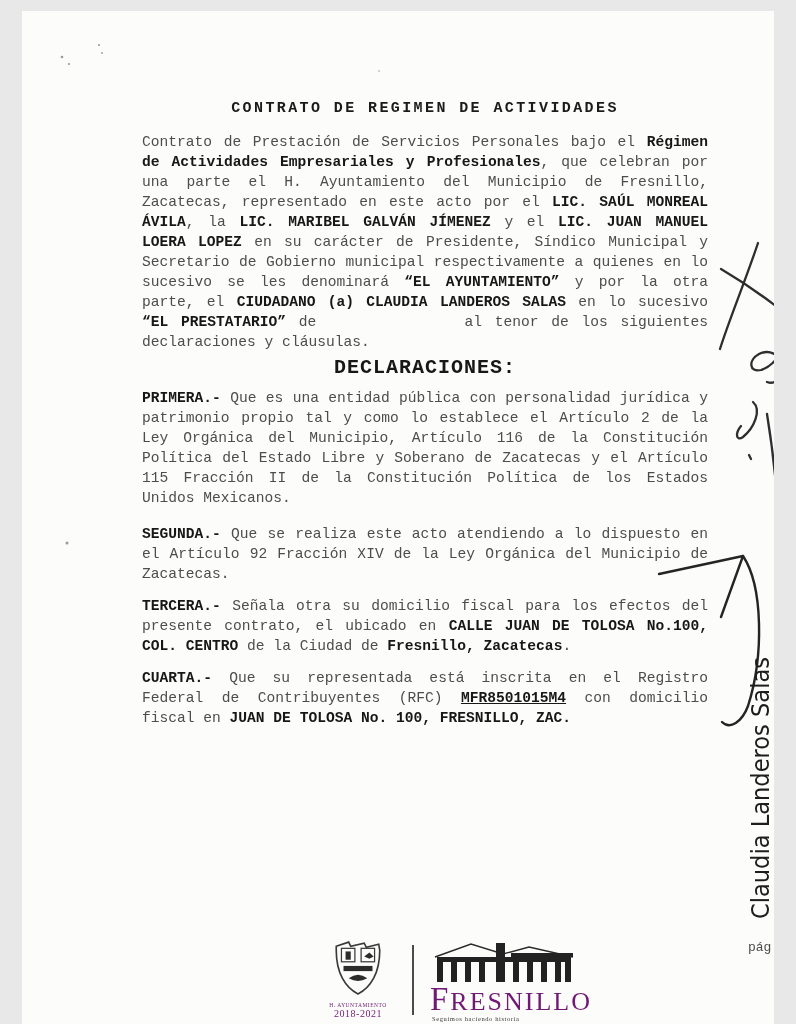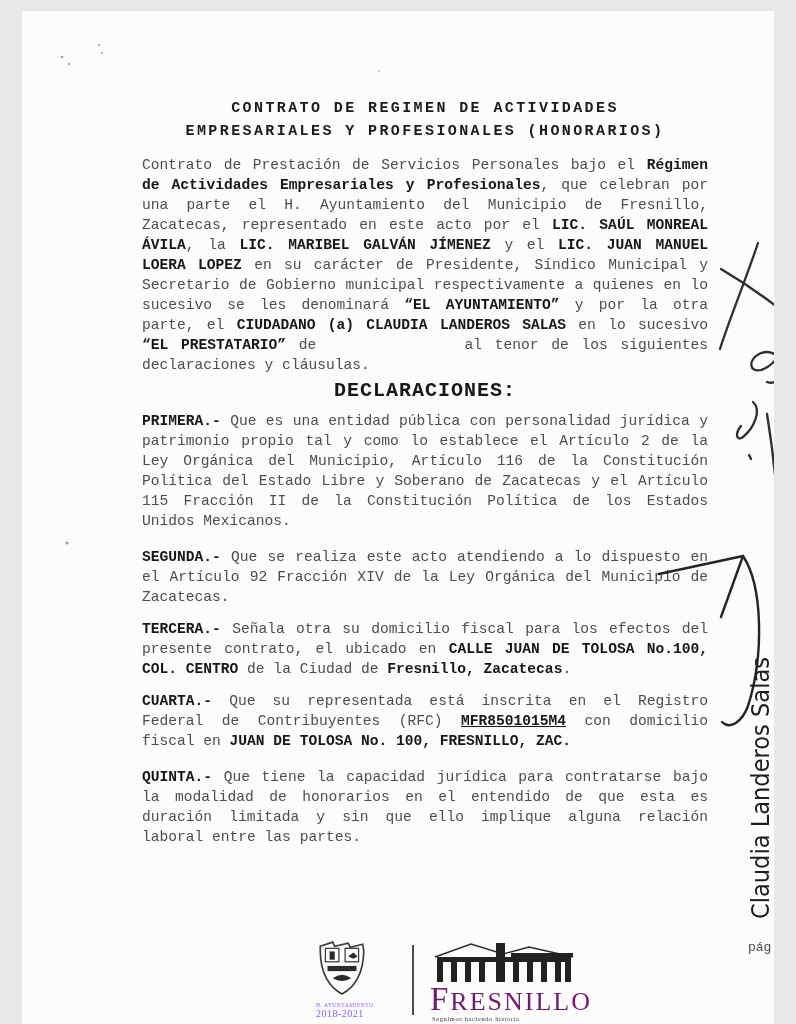--- a/index.html
+++ b/index.html
@@ -26,22 +26,22 @@
   }
   .bullet-head{
     font-size:14.6px;line-height:20px;margin:0 0 14px 26px;color:#171717;
   }
   .bullet-head .arrow{font-weight:normal;margin-right:8px;color:#222;}
   .clause-6{margin-bottom:16px;}
   .u{text-decoration:underline;}
   .blank-gap{display:inline-block;width:148px;}
   .overlay{position:absolute;left:0;top:0;pointer-events:none;}
   .footer{position:absolute;left:0;top:926px;width:796px;height:98px;}
-  .crest{position:absolute;left:294px;top:2px;width:84px;
-    font-family:"Liberation Serif",serif;color:#8b5cf6;}
+  .crest{position:absolute;left:294px;top:2px;width:84px;text-align:center;
+    font-family:"Liberation Serif",serif;color:#701a75;}
   .crest-cap1{font-size:5.5px;letter-spacing:.5px;margin-top:1px;}
   .crest-cap2{font-size:10px;letter-spacing:.5px;}
   .footer-divider{position:absolute;left:390px;top:8px;width:2px;height:70px;background:#4a4a4a;}
   .fres{position:absolute;left:404px;top:4px;width:156px;text-align:center;color:#1f1f1f;}
   .fres-word{
     font-family:"Liberation Serif",serif;font-size:26px;line-height:26px;
     letter-spacing:2px;color:#701a75;margin-top:-2px;text-align:left;padding-left:4px;
   }
   .fres-word::first-letter{font-size:33px;}
   .fres-tag{font-family:"Liberation Serif",serif;font-size:6.5px;letter-spacing:.6px;
@@ -53,38 +53,36 @@
 </style>
 </head>
 <body>
 
 <div class="page">
 
   <div class="doc">
 
     <h1 class="title">
       <span>CONTRATO DE REGIMEN DE ACTIVIDADES</span><br>
-      <span>EMPRESARIALES Y PROFESIONALES (HONORARIOS)</span>
     </h1>
 
     <p class="para intro"><span>Contrato de Prestación de Servicios Personales bajo el </span><b>Régimen de Actividades Empresariales y Profesionales</b><span>, que celebran por una parte el H. Ayuntamiento del Municipio de Fresnillo, Zacatecas, representado en este acto por el </span><b>LIC. SAÚL MONREAL ÁVILA</b><span>, la </span><b>LIC. MARIBEL GALVÁN JÍMENEZ</b><span> y el </span><b>LIC. JUAN MANUEL LOERA LOPEZ</b><span> en su carácter de Presidente, Síndico Municipal y Secretario de Gobierno municipal respectivamente a quienes en lo sucesivo se les denominará </span><b>“EL AYUNTAMIENTO”</b><span> y por la otra parte, el </span><b>CIUDADANO (a) CLAUDIA LANDEROS SALAS</b><span> en lo sucesivo </span><b>“EL PRESTATARIO”</b><span> de</span><span class="blank-gap"></span><span>al tenor de los siguientes declaraciones y cláusulas.</span></p>
 
     <div class="center-head">DECLARACIONES:</div>
 
 
     <p class="para clause-6"><b>PRIMERA.-</b><span> Que es una entidad pública con personalidad jurídica y patrimonio propio tal y como lo establece el Artículo 2 de la Ley Orgánica del Municipio, Artículo 116 de la Constitución Política del Estado Libre y Soberano de Zacatecas y el Artículo 115 Fracción II de la Constitución Política de los Estados Unidos Mexicanos.</span></p>
 
     <p class="para"><b>SEGUNDA.-</b><span> Que se realiza este acto atendiendo a lo dispuesto en el Artículo 92 Fracción XIV de la Ley Orgánica del Municipio de Zacatecas.</span></p>
 
     <p class="para"><b>TERCERA.-</b><span> Señala otra su domicilio fiscal para los efectos del presente contrato, el ubicado en </span><b>CALLE JUAN DE TOLOSA No.100, COL. CENTRO</b><span> de la Ciudad de </span><b>Fresnillo, Zacatecas</b><span>.</span></p>
 
     <p class="para clause-6"><b>CUARTA.-</b><span> Que su representada está inscrita en el Registro Federal de Contribuyentes (RFC) </span><b class="u">MFR8501015M4</b><span> con domicilio fiscal en </span><b>JUAN DE TOLOSA No. 100, FRESNILLO, ZAC.</b></p>
 
 
-    <p class="para"><b>QUINTA.-</b><span> Que tiene la capacidad jurídica para contratarse bajo la modalidad de honorarios en el entendido de que esta es duración limitada y sin que ello implique alguna relación laboral entre las partes.</span></p>
 
   </div>
 
   <svg class="overlay" width="796" height="1024" viewBox="0 0 796 1024">
 
     <g fill="#7a7a7a" opacity="0.75">
       <circle cx="40" cy="46" r="1.3"></circle>
       <circle cx="47" cy="53" r="1.1"></circle>
       <circle cx="77" cy="34" r="1.1"></circle>
       <circle cx="80" cy="42" r="0.9"></circle>

